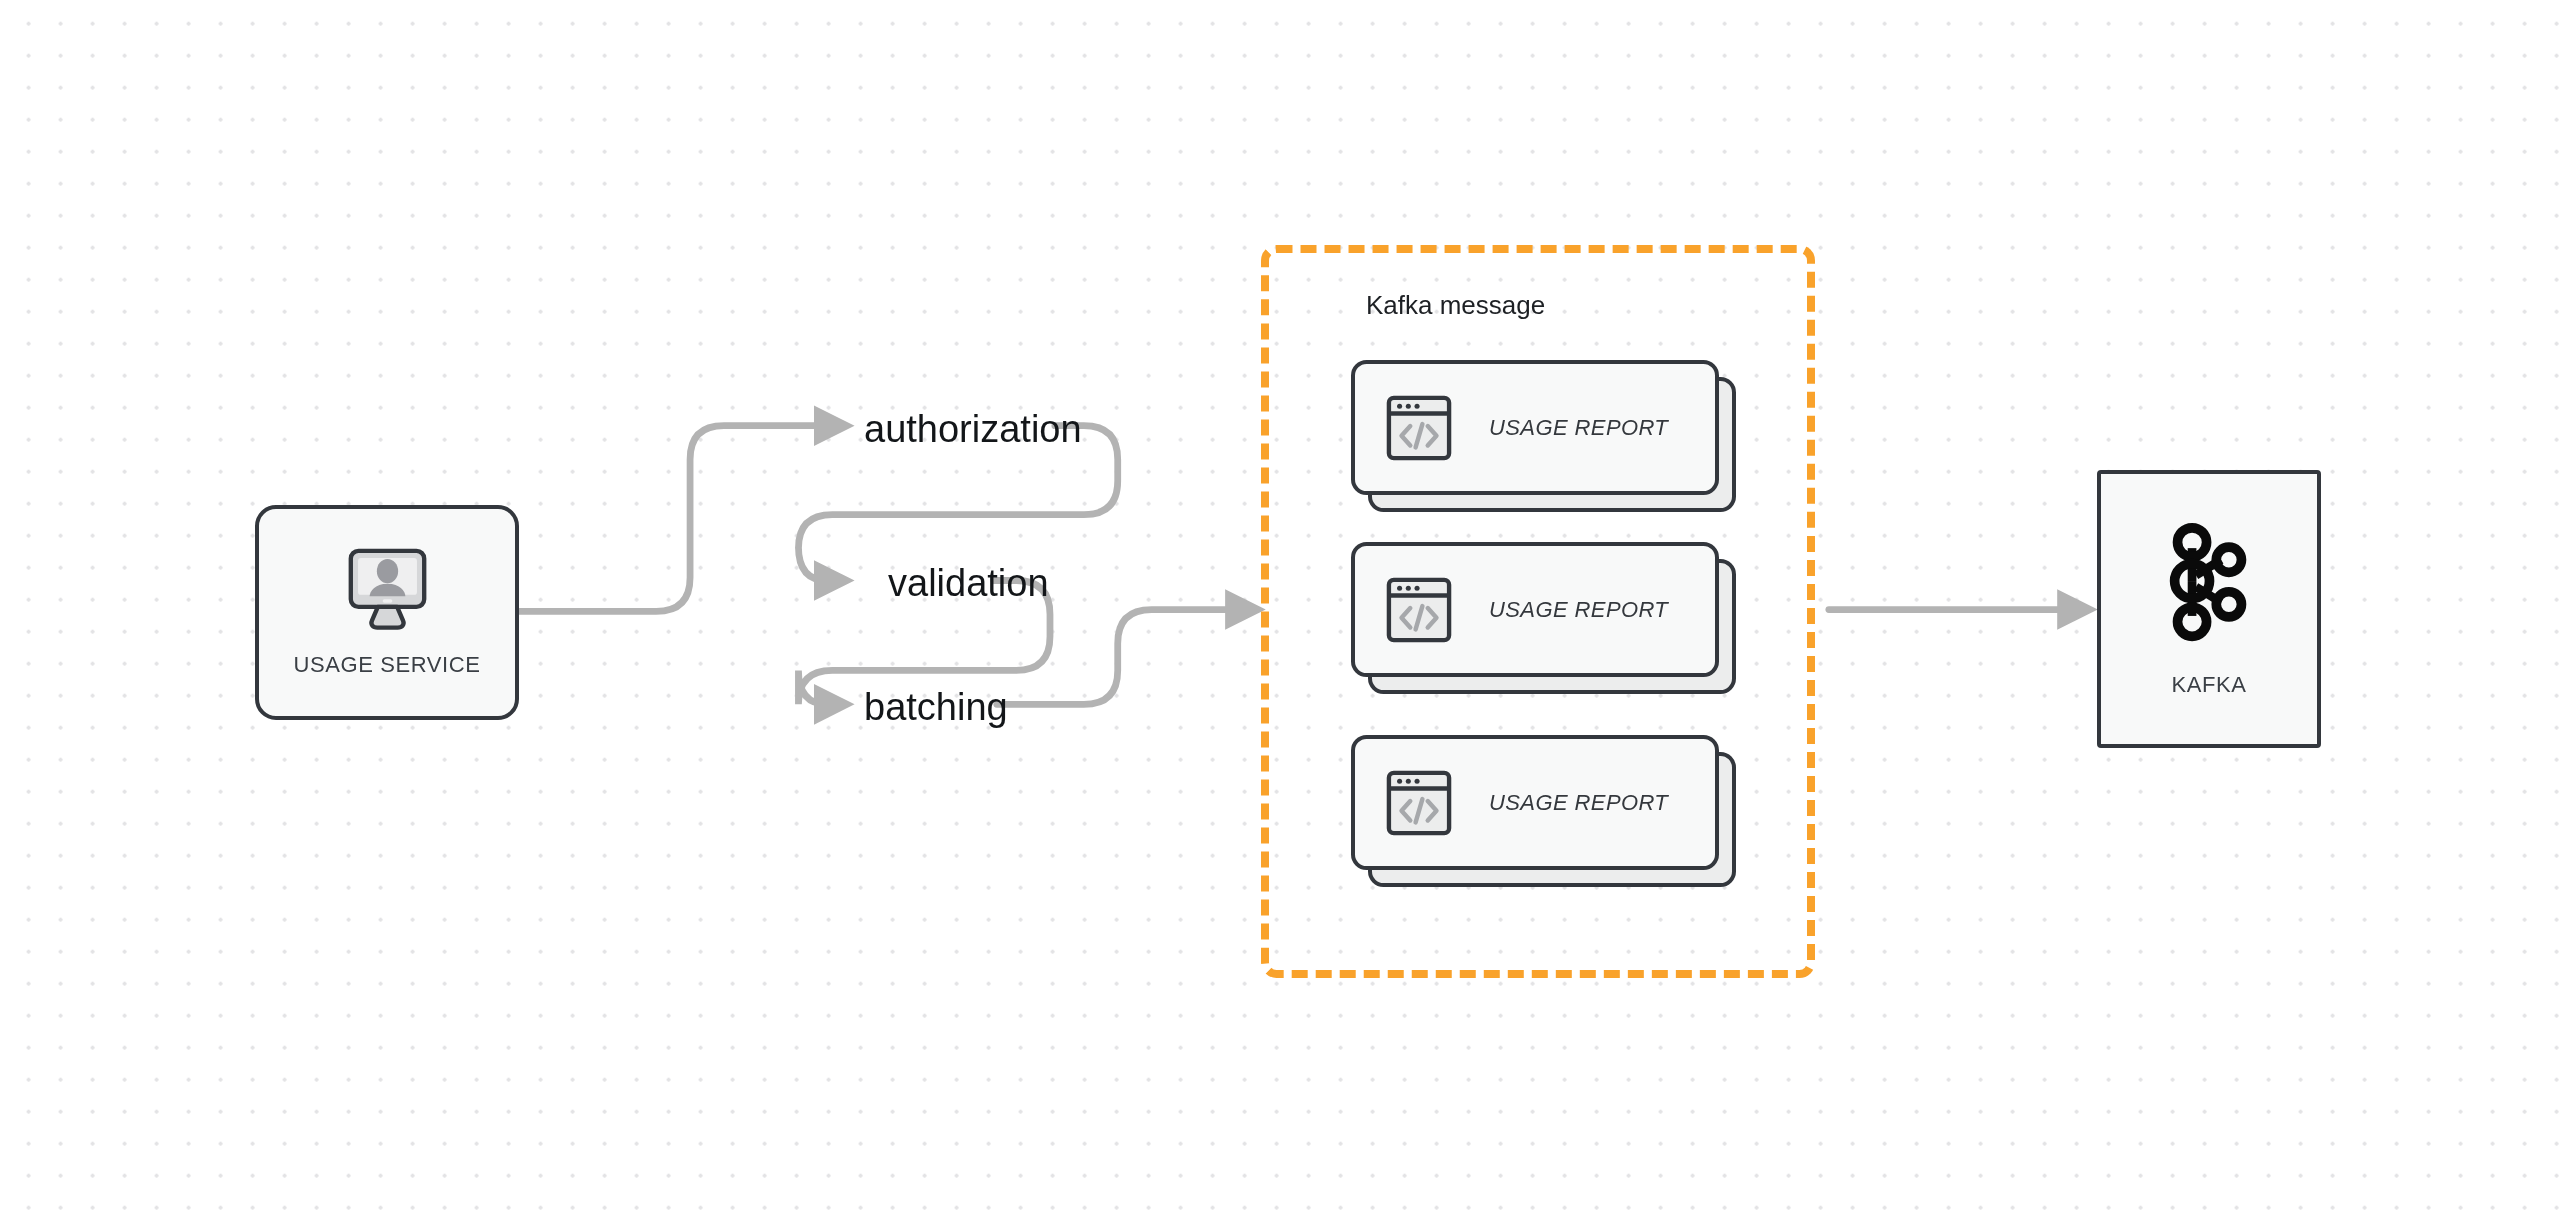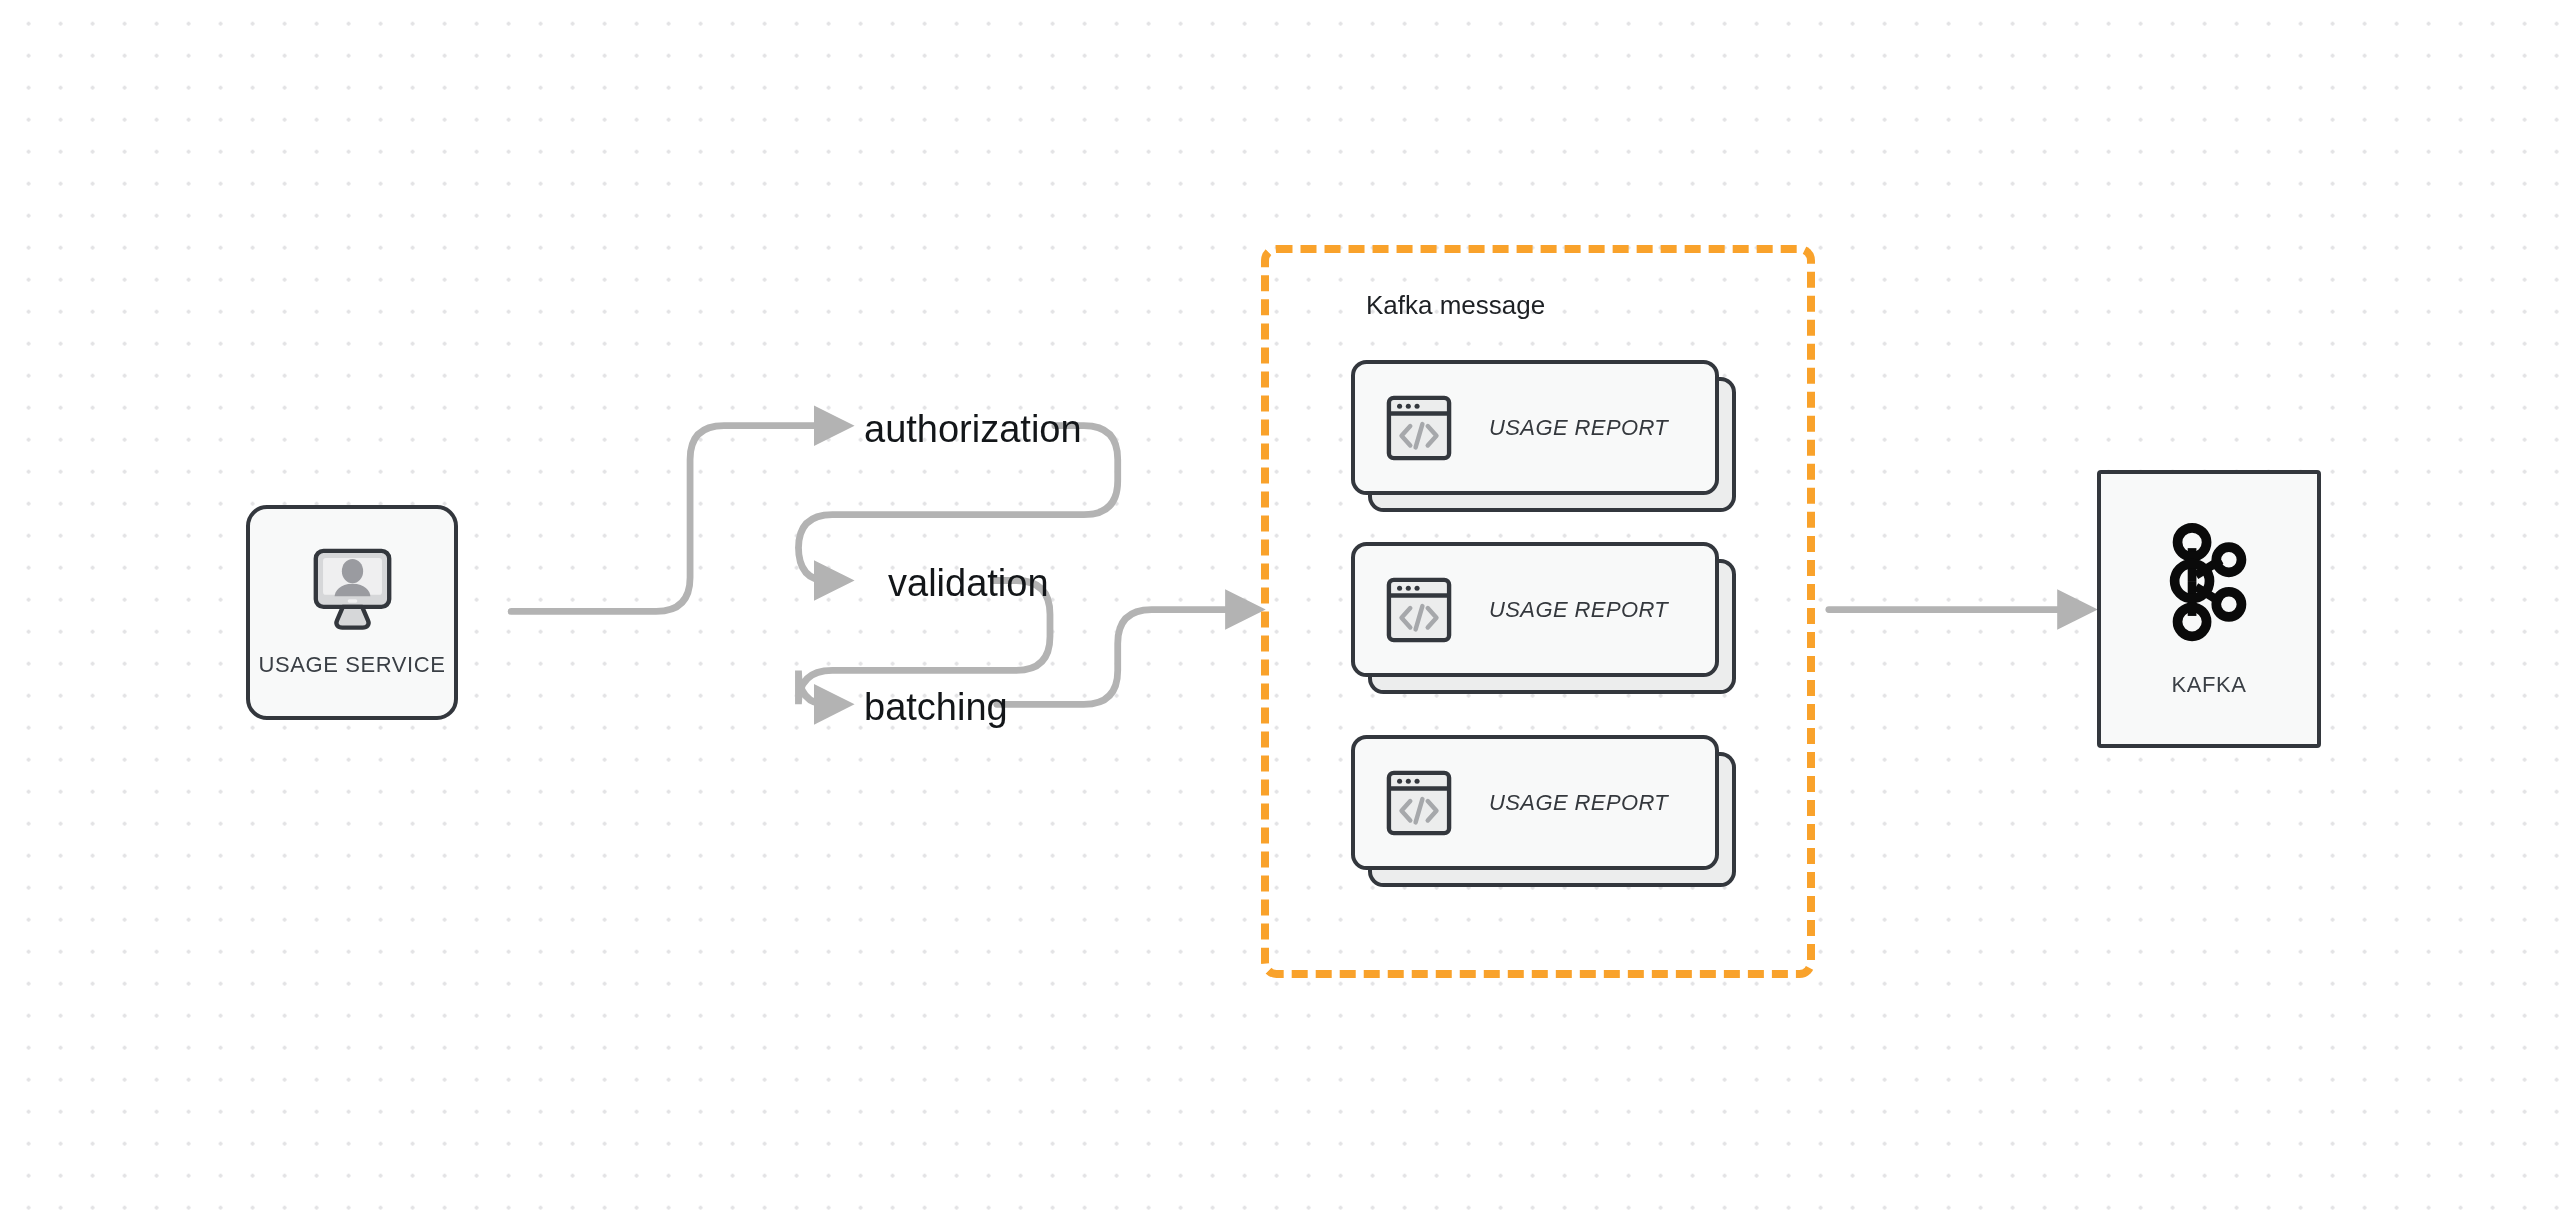--- a/index.html
+++ b/index.html
@@ -42,23 +42,23 @@
   }
   .node-label {
     font-size: 22px;
     letter-spacing: 0.6px;
     color: #3a3f45;
     text-align: center;
     white-space: nowrap;
   }
 
   #node-usage-service {
-    left: 246px;
+    left: 255px;
     top: 505px;
-    width: 212px;
+    width: 264px;
     height: 215px;
   }
   #node-usage-service .node-icon { margin-bottom: 15.5px; }
   #node-usage-service .node-label { margin-top: 0px; }
 
   #node-kafka {
     left: 2097px;
     top: 470px;
     width: 224px;
     height: 278px;

